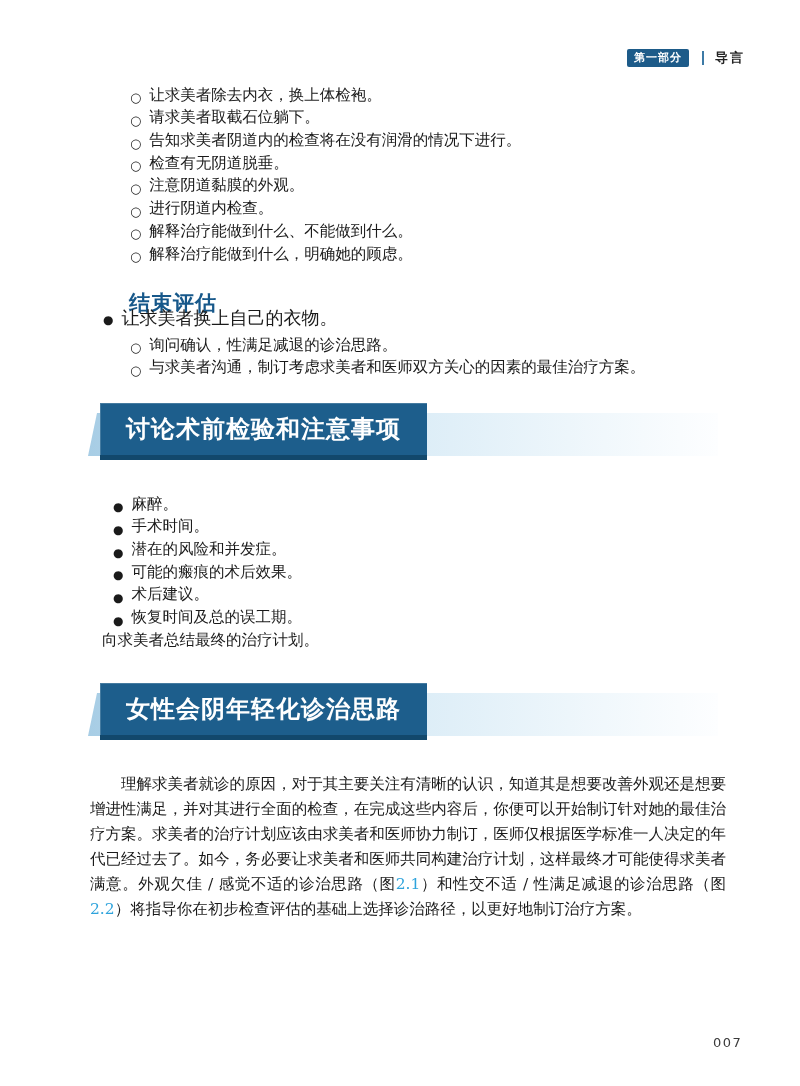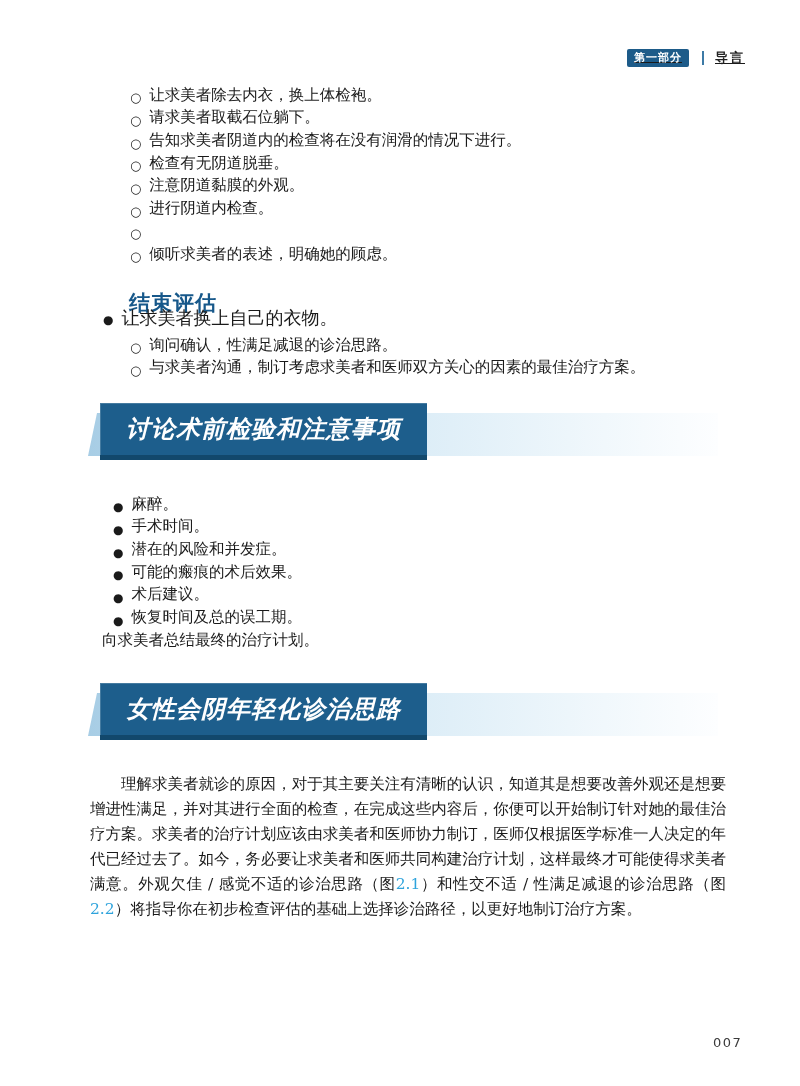--- a/index.html
+++ b/index.html
@@ -11,21 +11,20 @@
     font-family:"DejaVu Serif","Liberation Serif",serif;
     color:#1a1a1a;
     overflow:hidden;
   }
 
   
   .page-header{
     position:absolute;top:49px;right:55px;
     display:flex;align-items:center;gap:0;
     font-family:"DejaVu Sans","Liberation Sans",sans-serif;
-    text-decoration:underline;
   }
   .part-badge{
     background:#1d5b89;color:#ffffff;
     font-size:11px;font-weight:700;
     padding:3px 7px;border-radius:2px;
     letter-spacing:1px;line-height:1.1;
   }
   .hsep{
     width:2px;height:14px;background:#3d7aa6;
     margin:0 11px 0 13px;
@@ -79,21 +78,21 @@
     position:absolute;top:0;left:12px;height:52px;
     background:#1d5e8c;
     border-bottom:5px solid #12486c;
     box-shadow:inset 1px 1px 0 rgba(255,255,255,0.18);
     display:flex;align-items:center;
     padding:0 26px;
   }
   .banner-title{
     font-family:"DejaVu Sans","Liberation Sans",sans-serif;
     font-size:24px;font-weight:700;color:#ffffff;
-    letter-spacing:1px;white-space:nowrap;font-style:italic;
+    letter-spacing:1px;white-space:nowrap;
   }
 
   
   .body-paragraph{
     position:absolute;top:764px;left:82px;width:636px;margin:8px;
     font-size:15.5px;line-height:25px;
     text-align:justify;text-indent:2em;
     color:#1a1a1a;
   }
   .fig-link{color:#2ea3dc;text-decoration:none;cursor:pointer;}
@@ -136,24 +135,25 @@
     <li class="row">
         <span class="circ"></span>
         <span>注意阴道黏膜的外观。</span>
       </li>
     <li class="row">
         <span class="circ"></span>
         <span>进行阴道内检查。</span>
       </li>
     <li class="row">
         <span class="circ"></span>
-      </li>
-    <li class="row">
-        <span class="circ"></span>
-        <span>倾听求美者的表述，明确她的顾虑。</span>
+        <span>解释治疗能做到什么、不能做到什么。</span>
+      </li>
+    <li class="row">
+        <span class="circ"></span>
+        <span>解释治疗能做到什么，明确她的顾虑。</span>
       </li>
   </ul>
 
   <h3 class="sub-heading">结束评估</h3>
 
   <div class="disc-item">
     <span class="disc"></span>
       <span>让求美者换上自己的衣物。</span>
   </div>
 

